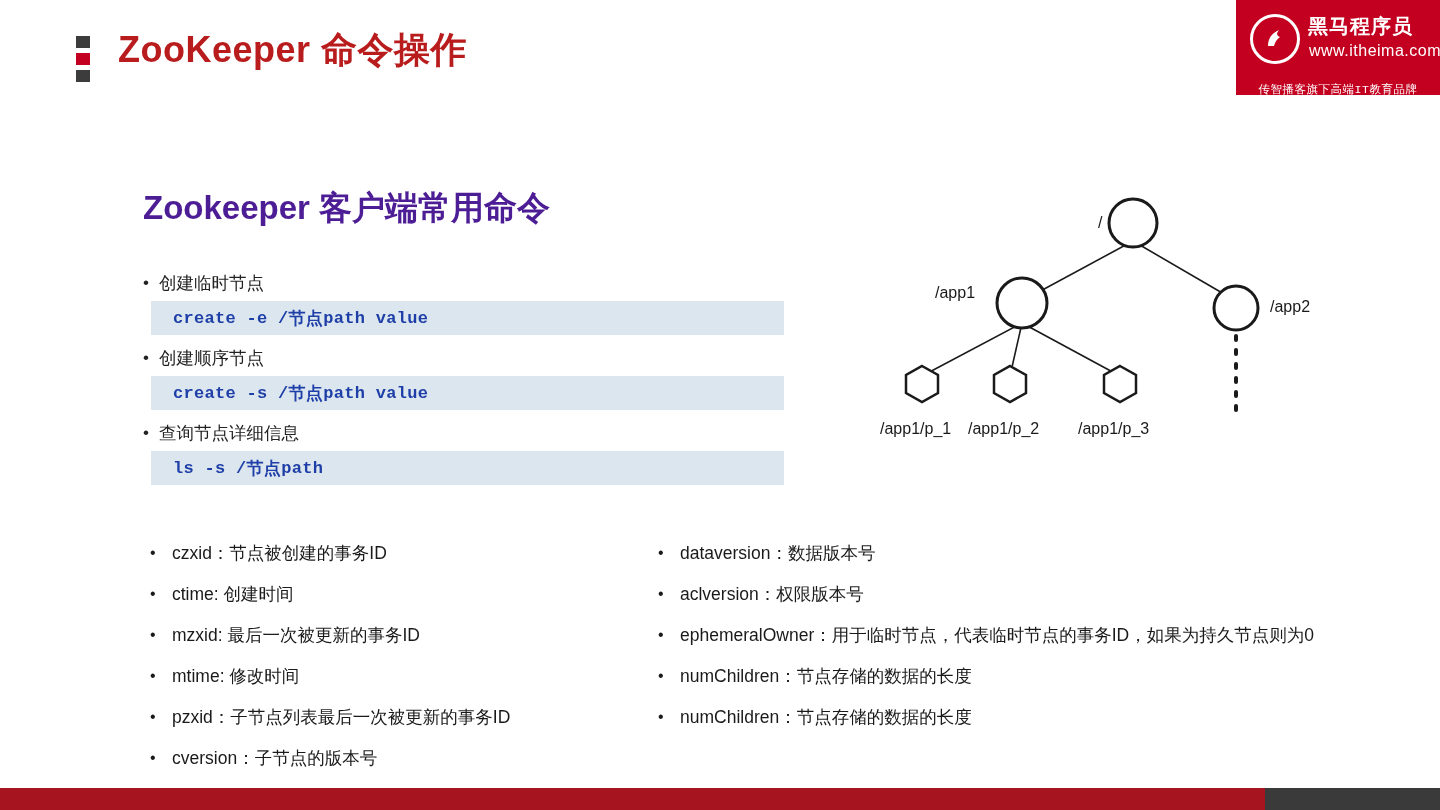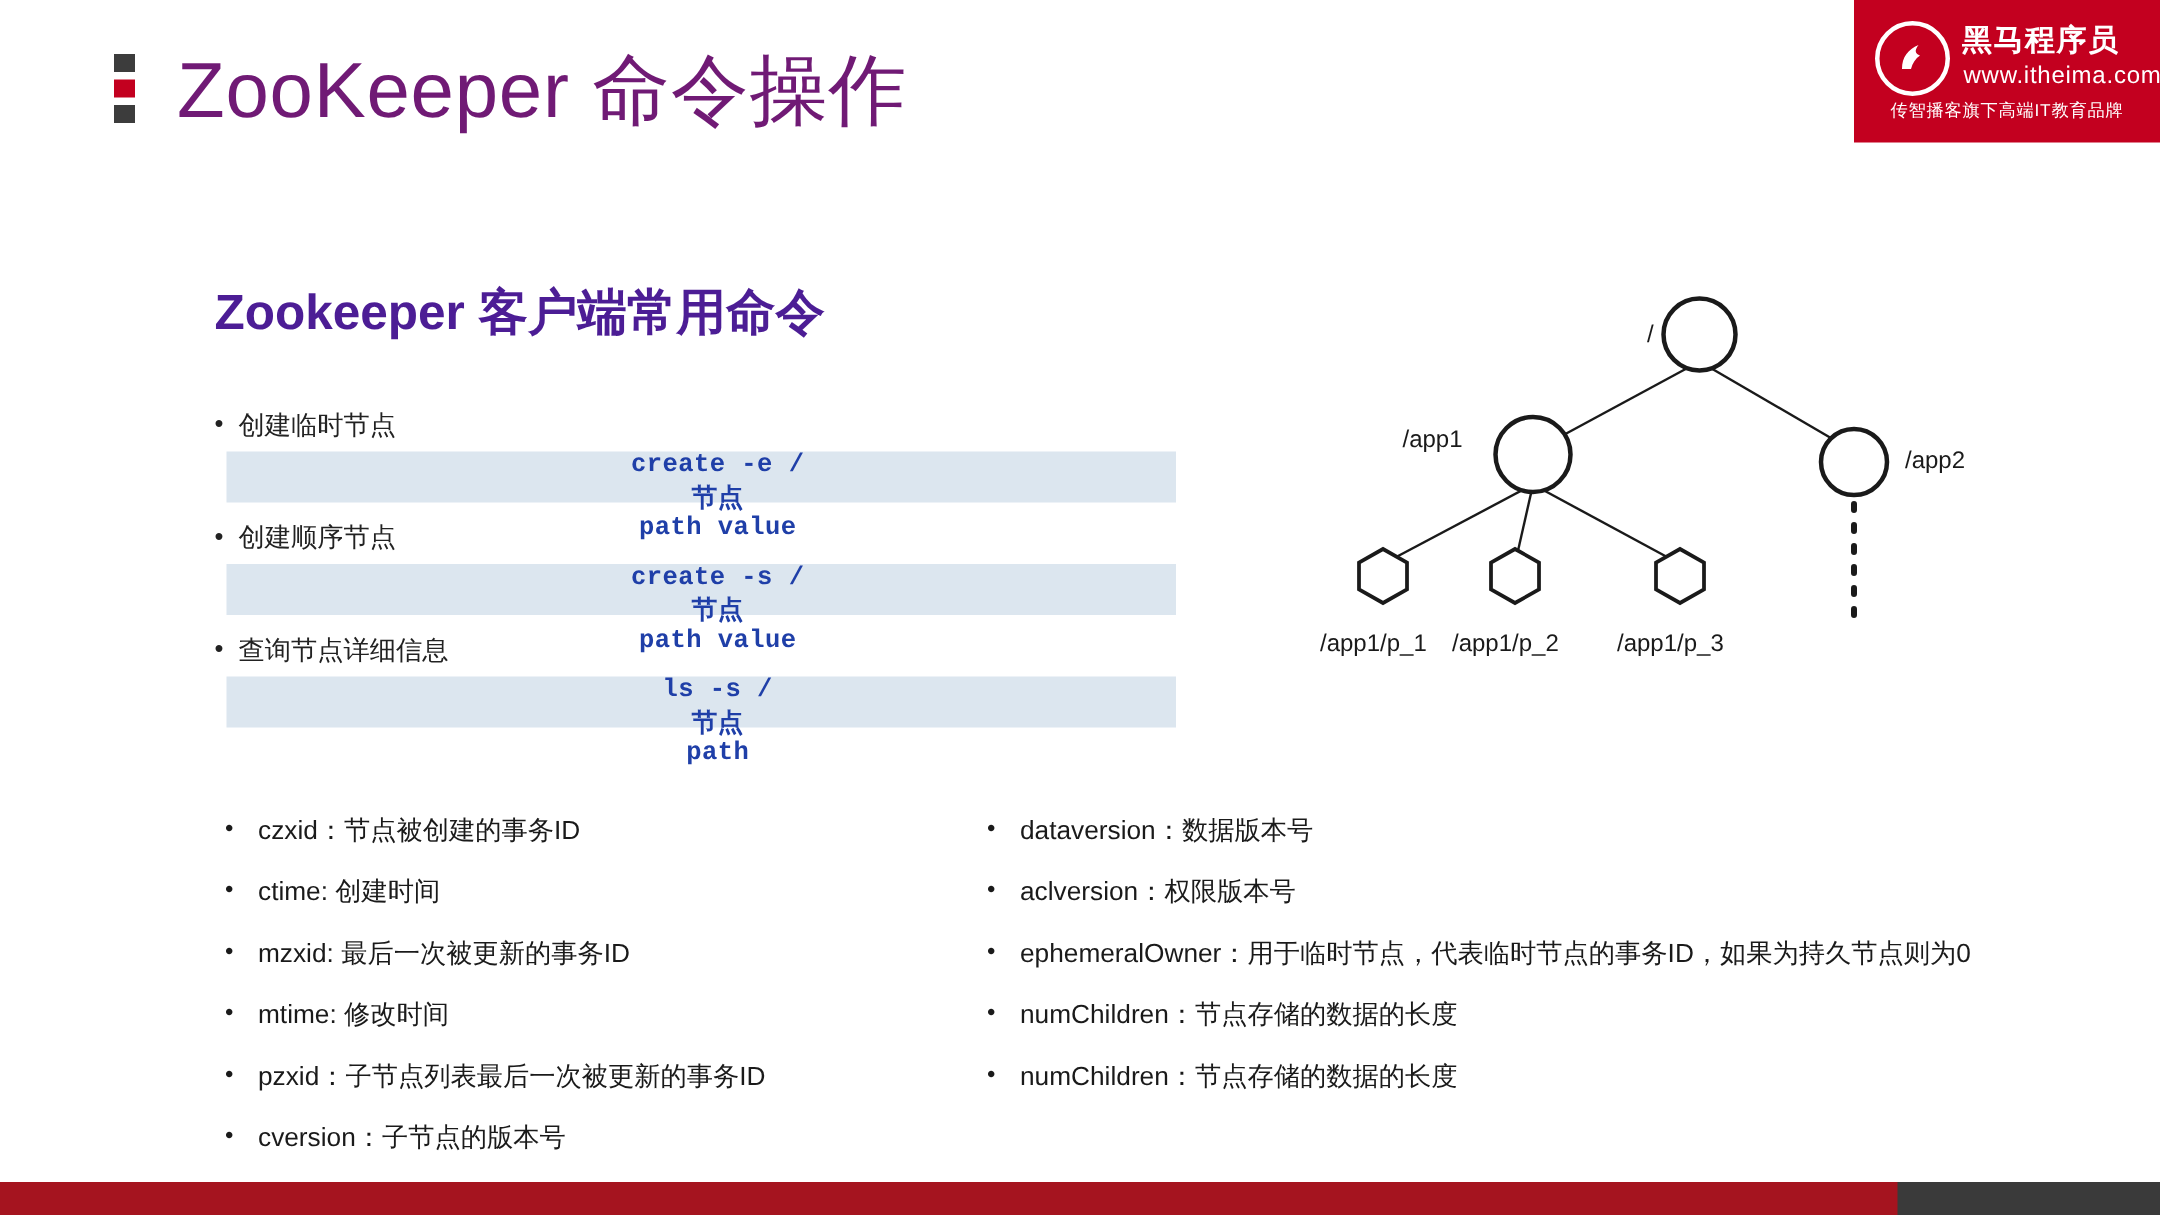--- a/index.html
+++ b/index.html
@@ -37,23 +37,23 @@
     left: 0;
   }
   .title-bullet i.a { top: 0;  height: 12px; background:#3c3c3c;}
   .title-bullet i.b { top: 17px; height: 12px; background:#c3001f;}
   .title-bullet i.c { top: 34px; height: 12px; background:#3c3c3c;}
 
   .slide-title {
     position: absolute;
     left: 118px;
     top: 26px;
-    font-size: 52px;
-    font-weight: normal;
-    color: #701a75;
+    font-size: 36px;
+    font-weight: bold;
+    color: #b91c1c;
     letter-spacing: 0.5px;
     white-space: nowrap;
   }
 
   
   .logo {
     position: absolute;
     right: 0px;
     top: 0px;
     width: 204px;
@@ -91,25 +91,26 @@
     left: 73px;
     top: 42px;
     font-size: 16px;
     letter-spacing: 0.5px;
     white-space: nowrap;
   }
   .logo-slogan {
     position: absolute;
     left: 0;
     right: 0;
-    top: 66px;
+    top: 82px;
     text-align: center;
     font-size: 11.5px;
     letter-spacing: 0.5px;
     white-space: nowrap;
+    font-family: Liberation Mono, monospace;
   }
 
   
   .section-heading {
     position: absolute;
     left: 143px;
     top: 186px;
     font-size: 33px;
     font-weight: bold;
     color: #4c1d95;
@@ -147,21 +148,20 @@
     margin: 0 0 12px 8px;
     display: flex;
     align-items: center;
     padding-left: 22px;
     box-sizing: border-box;
     font-family: "Liberation Mono", monospace;
     font-size: 17px;
     font-weight: bold;
     color: #1f3fa8;
     letter-spacing: 0.3px;
-    flex-direction: column;
   }
   .code-bar .cn {
     font-family: "Liberation Sans", sans-serif;
     font-weight: bold;
   }
   .sp { margin-top: 4px; }
 
   
   .tree {
     position: absolute;

